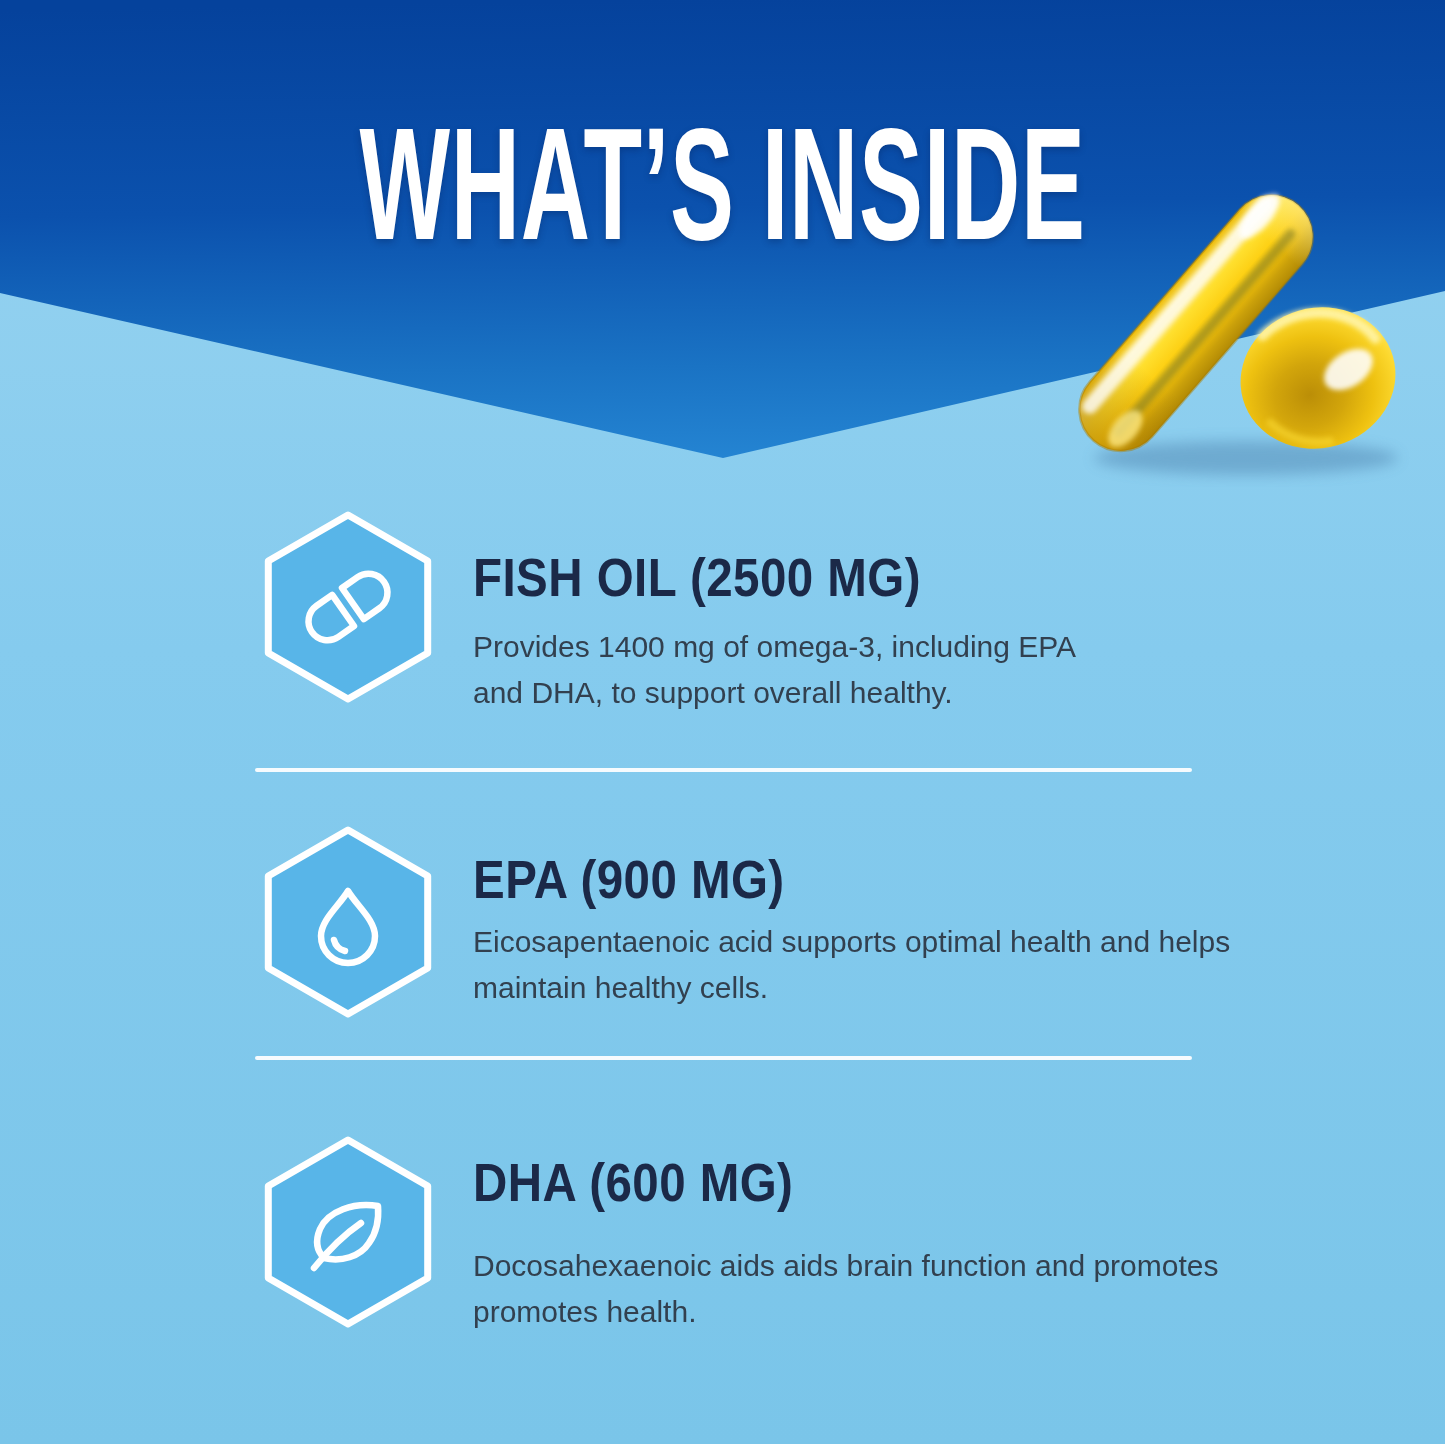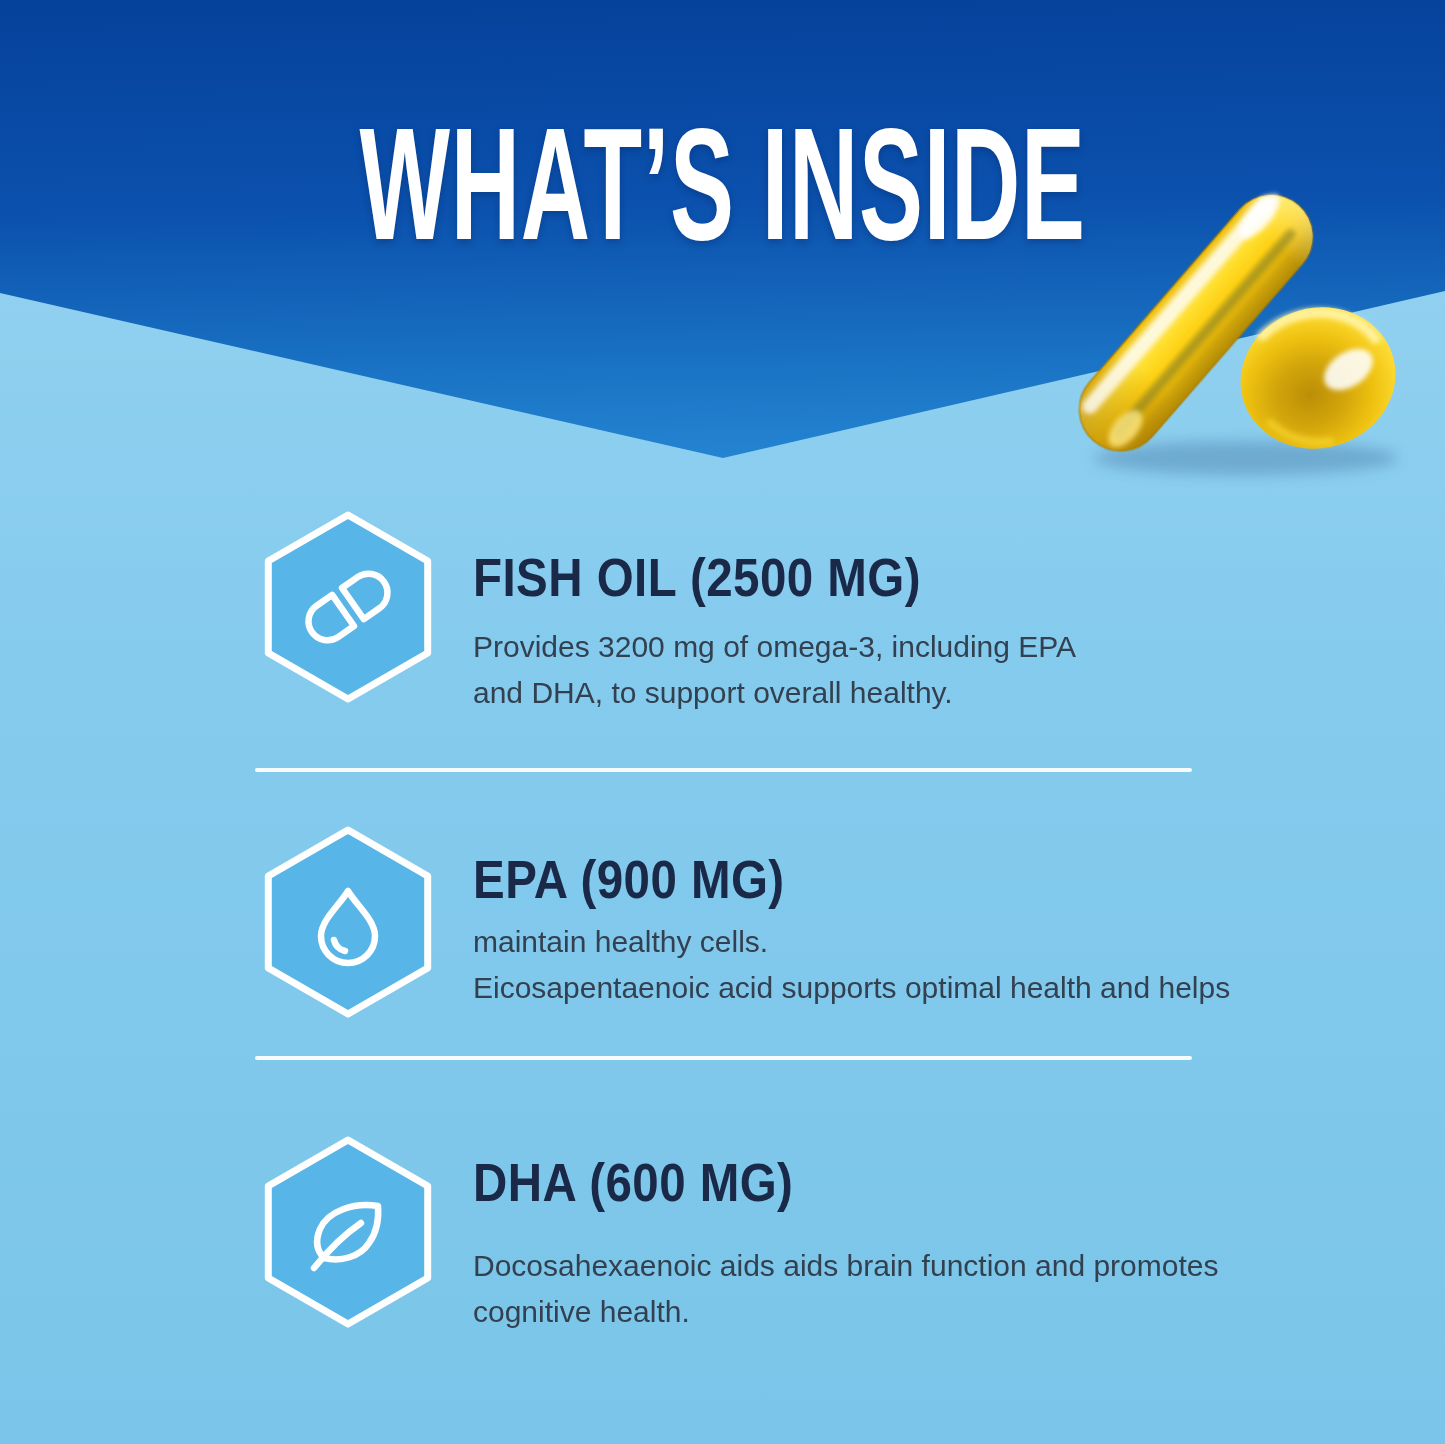--- a/index.html
+++ b/index.html
@@ -118,47 +118,47 @@
 
   <svg class="hexagon hex-1" width="172" height="196" viewBox="-86 -98 172 196" aria-hidden="true">
     <polygon points="0,-92 79.7,-46 79.7,46 0,92 -79.7,46 -79.7,-46" fill="#58b5e8" stroke="#ffffff" stroke-width="7" stroke-linejoin="round"></polygon>
     <g transform="rotate(-35)" fill="none" stroke="#ffffff" stroke-width="6.5" stroke-linejoin="round">
       <path d="M -6,-19 L -25,-19 A 19 19 0 0 0 -25,19 L -6,19 Z"></path>
       <path d="M 6,-19 L 25,-19 A 19 19 0 0 1 25,19 L 6,19 Z"></path>
     </g>
   </svg>
   <div class="sec-title t-1">FISH OIL (2500 MG)</div>
   <div class="sec-body b-1">
-    <div>Provides 3200 mg of omega-3, including EPA</div>
+    <div>Provides 1400 mg of omega-3, including EPA</div>
     <div>and DHA, to support overall healthy.</div>
   </div>
 
   <div class="divider d-1"></div>
 
   <svg class="hexagon hex-2" width="172" height="196" viewBox="-86 -98 172 196" aria-hidden="true">
     <polygon points="0,-92 79.7,-46 79.7,46 0,92 -79.7,46 -79.7,-46" fill="#58b5e8" stroke="#ffffff" stroke-width="7" stroke-linejoin="round"></polygon>
     <g fill="none" stroke="#ffffff" stroke-width="6.5" stroke-linecap="round">
       <path d="M 0,-31 C 9,-16 27,-2 27,14 A 27 27 0 1 1 -27,14 C -27,-2 -9,-16 0,-31 Z" stroke-linejoin="round"></path>
       <path d="M -14,18 A 15 15 0 0 0 -3,29"></path>
     </g>
   </svg>
   <div class="sec-title t-2">EPA (900 MG)</div>
   <div class="sec-body b-2">
+    <div>Eicosapentaenoic acid supports optimal health and helps</div>
     <div>maintain healthy cells.</div>
-    <div>Eicosapentaenoic acid supports optimal health and helps</div>
   </div>
 
   <div class="divider d-2"></div>
 
   <svg class="hexagon hex-3" width="172" height="196" viewBox="-86 -98 172 196" aria-hidden="true">
     <polygon points="0,-92 79.7,-46 79.7,46 0,92 -79.7,46 -79.7,-46" fill="#58b5e8" stroke="#ffffff" stroke-width="7" stroke-linejoin="round"></polygon>
     <g fill="none" stroke="#ffffff" stroke-width="6.5" stroke-linecap="round" stroke-linejoin="round">
       <path d="M 30,-26 C 6,-30 -20,-21 -28,-3 C -33,9 -31,19 -24,26 C -7,30 12,25 21,11 C 29,0 31,-13 30,-26 Z"></path>
       <path d="M -34,36 C -22,21 -6,4 13,-9"></path>
     </g>
   </svg>
   <div class="sec-title t-3">DHA (600 MG)</div>
   <div class="sec-body b-3">
     <div>Docosahexaenoic aids aids brain function and promotes</div>
-    <div>cognitive health.</div>
+    <div>promotes health.</div>
   </div>
 
 </div>
 
 </body></html>

